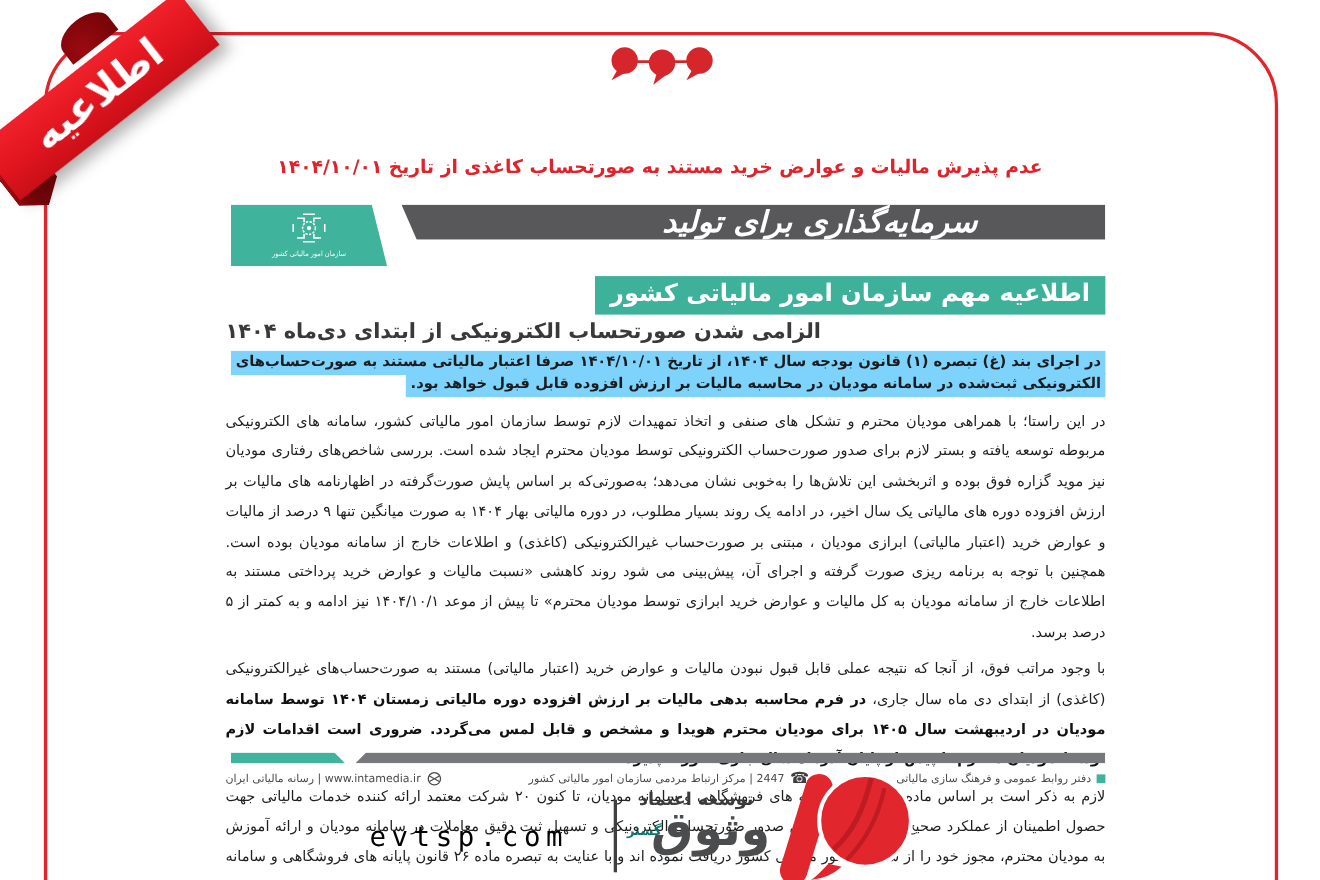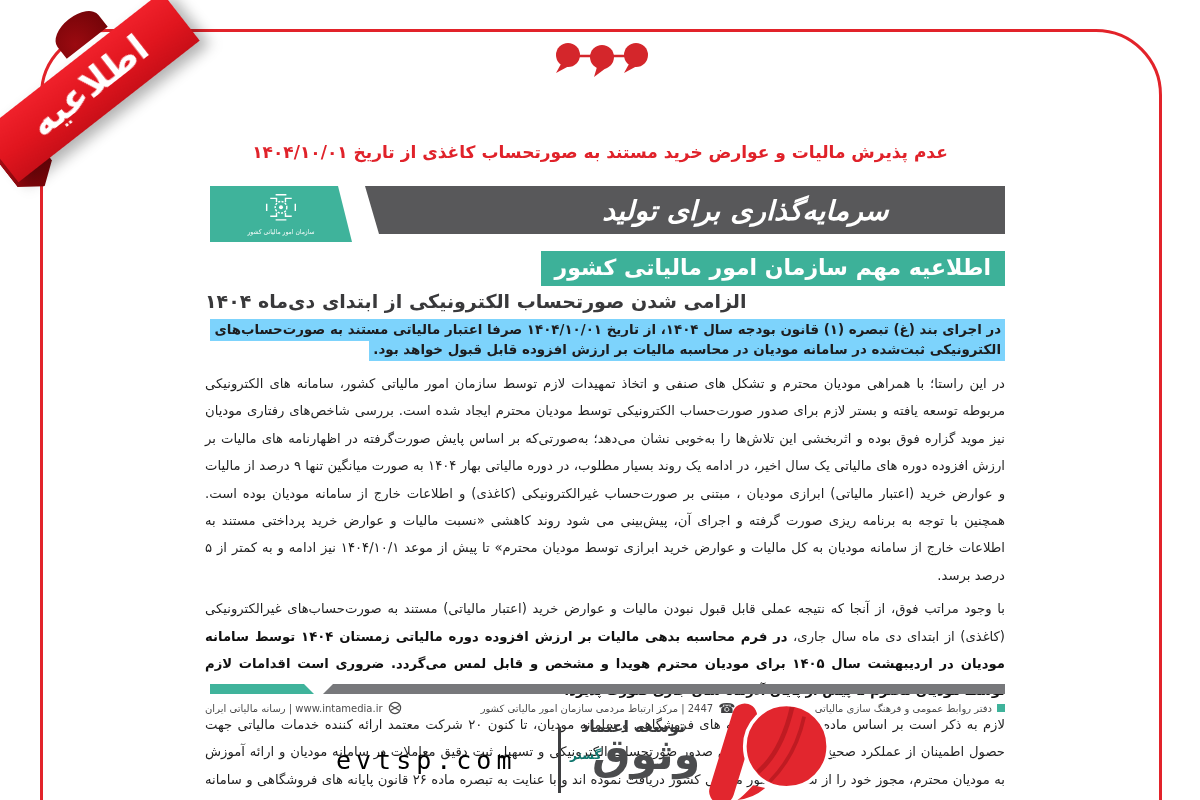--- a/index.html
+++ b/index.html
@@ -45,21 +45,21 @@
   
   .doc{position:absolute;left:205px;top:185px;width:800px;height:560px;}
   .doc-header{position:relative;height:57px;}
   .logo-block{
     position:absolute;left:5px;top:1px;width:142px;height:56px;background:#3fb39b;
     clip-path:polygon(0 0,calc(100% - 14px) 0,100% 100%,0 100%);
     display:flex;flex-direction:column;align-items:center;justify-content:center;color:#fff;
   }
   .org-name{font-size:6px;margin-top:1px;transform:scaleY(1.1);opacity:.95;}
   .gray-banner{
-    position:absolute;left:160px;top:1px;width:640px;height:48px;background:#58585a;
+    position:absolute;left:160px;top:1px;width:640px;height:32px;background:#58585a;
     clip-path:polygon(0 0,100% 0,100% 100%,14px 100%);
     display:flex;align-items:center;justify-content:center;
   }
   .calligraphy{
     color:#fff;font-size:27px;font-style:italic;font-weight:bold;
     margin-left:120px;transform:scaleX(1.05);white-space:nowrap;
   }
   .doc-title-row{margin-top:9px;text-align:right;direction:ltr;}
   .doc-title{
     display:inline-block;background:#3db199;color:#fff;font-weight:bold;

